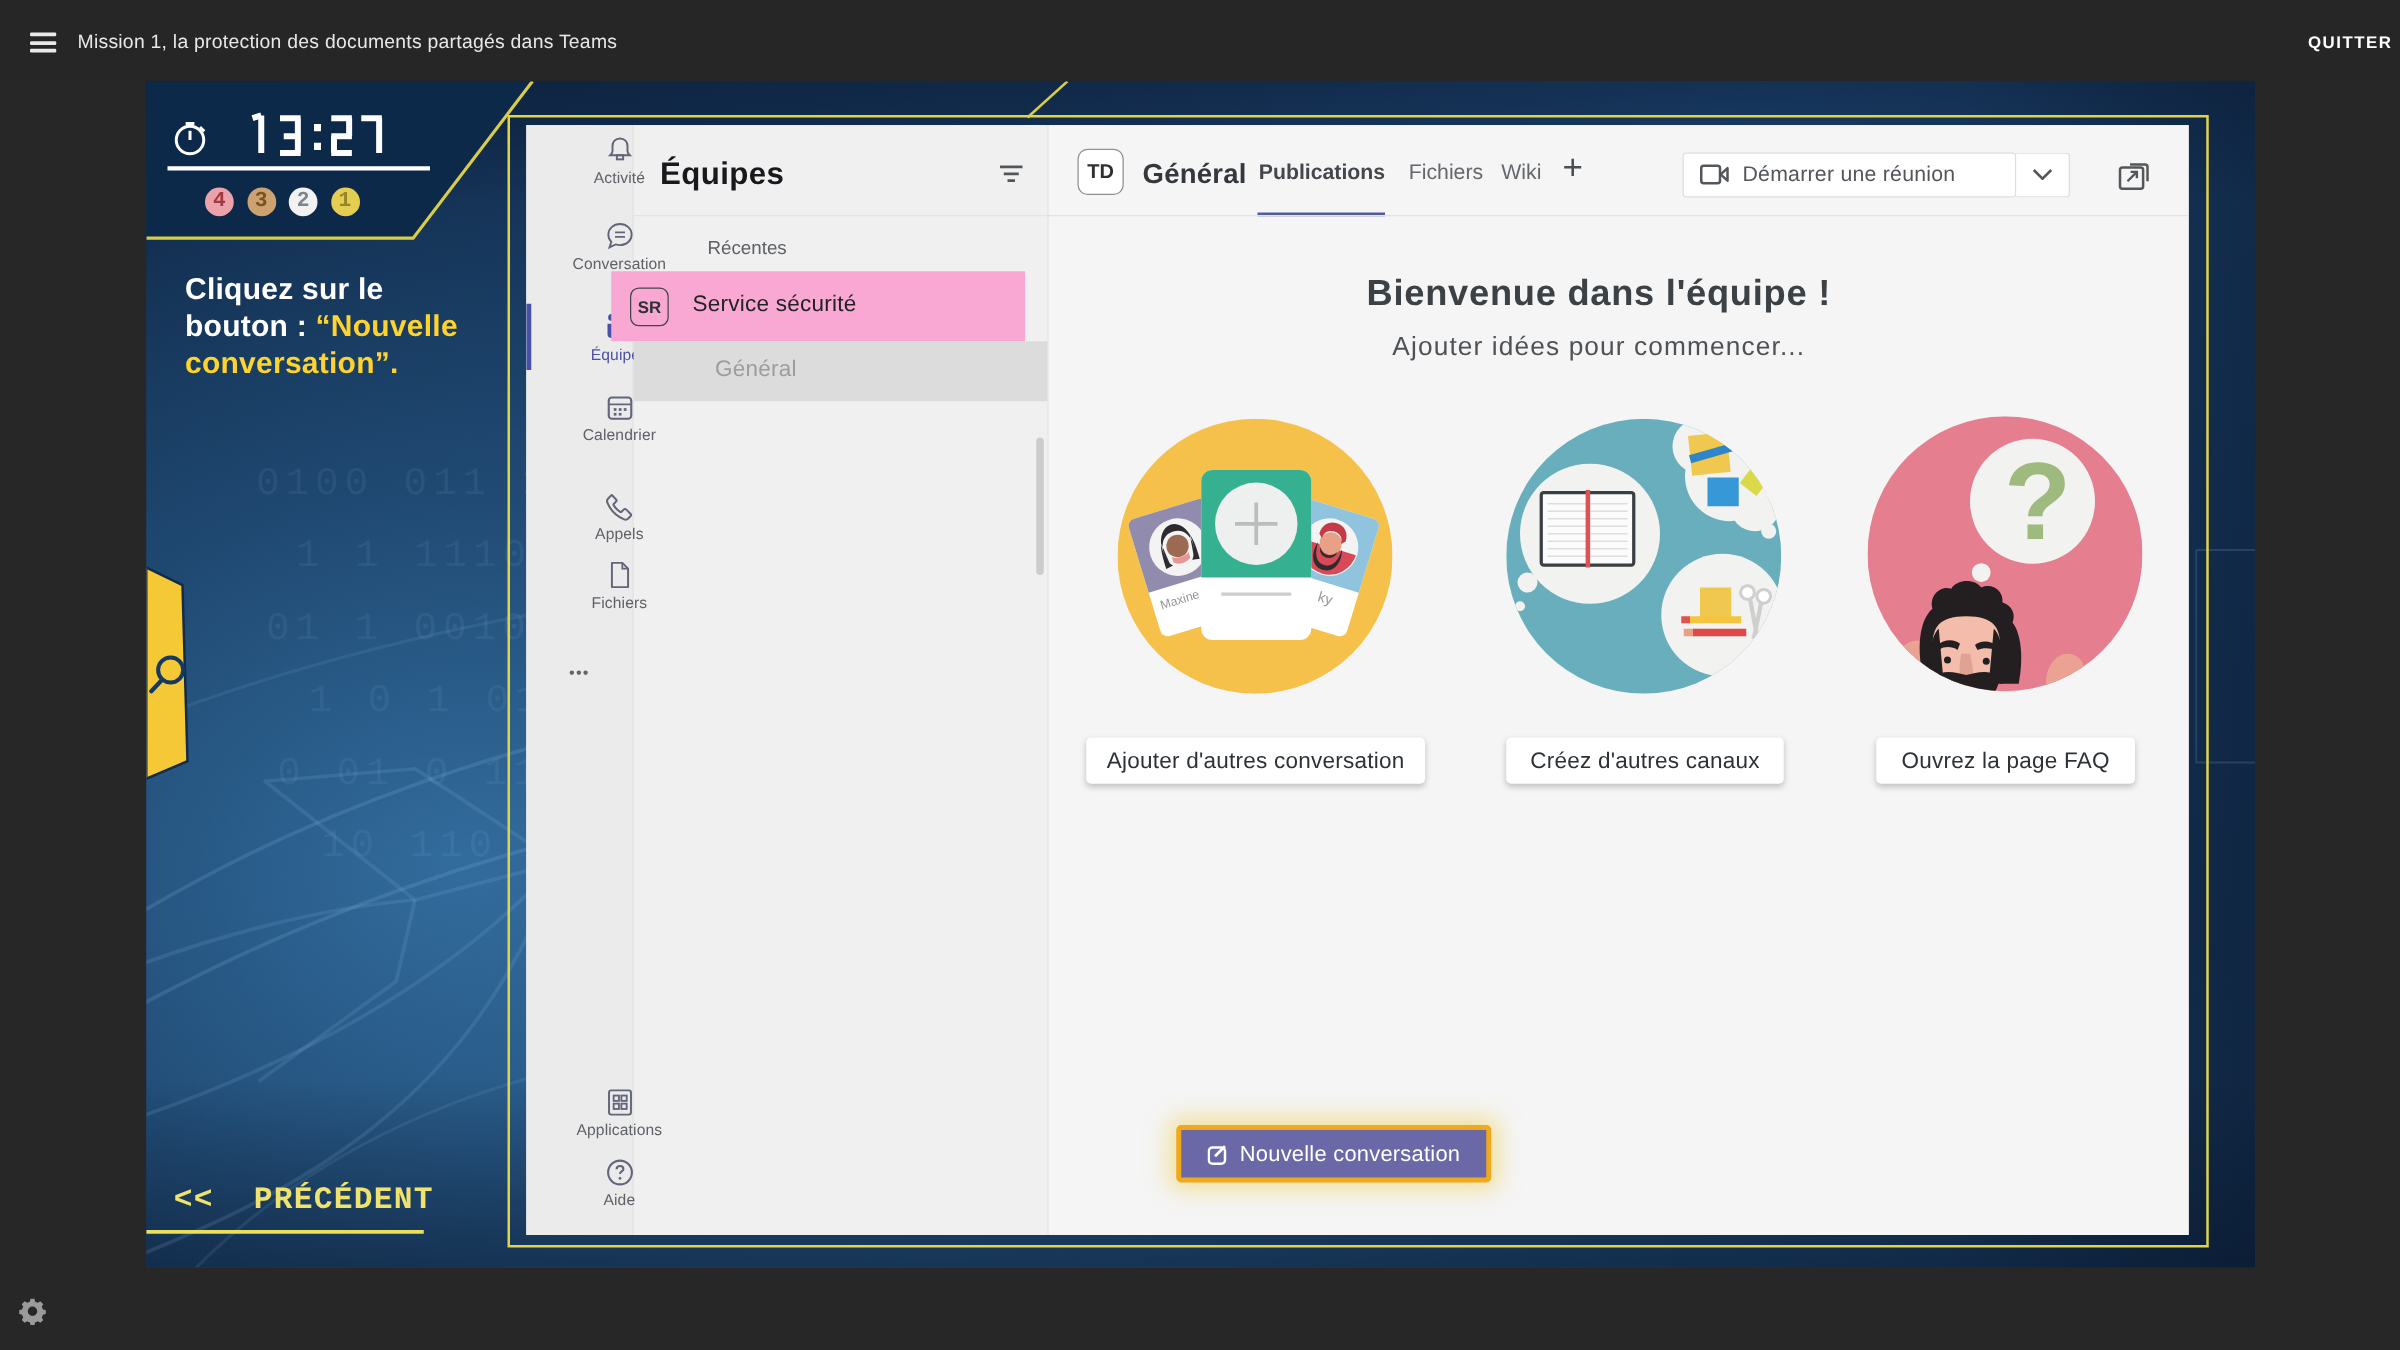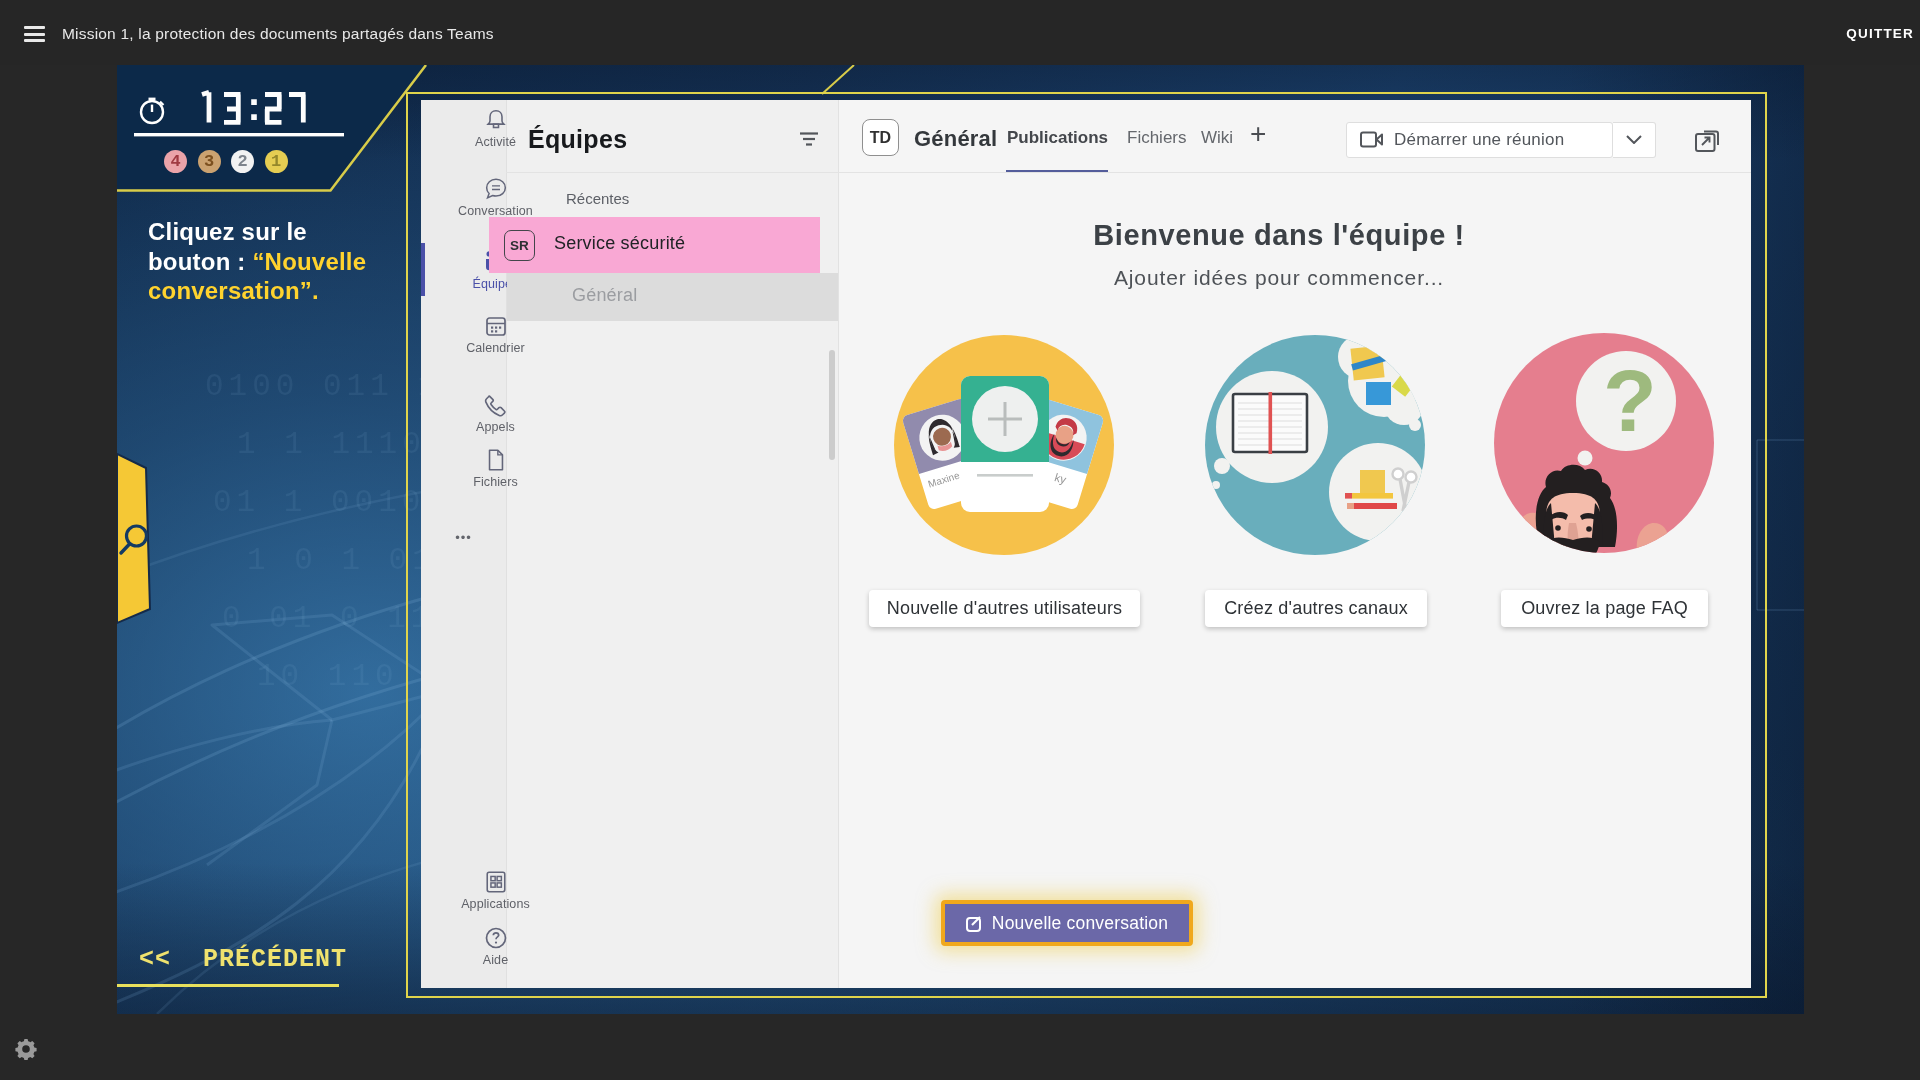--- a/index.html
+++ b/index.html
@@ -419,21 +419,21 @@
           <path d="M86,183 c4,-4 13,-4 18,1 l-2,3.5 c-3,-2.5 -10,-2.5 -14,-0.5 Z" fill="#231f20"></path>
           <circle cx="64" cy="195" r="2.8" fill="#231f20"></circle>
           <circle cx="95" cy="196" r="2.8" fill="#231f20"></circle>
           <path d="M75,190 l7,0 c2,9 3,16 2,18 l-10,0 c-1,-5 0,-12 1,-18 Z" fill="#dfa293"></path>
 
           <path d="M52,209 c9,-7 18,-4 27,-2 c9,-2 18,-5 27,2 c-3,16 -14,26 -27,26 c-13,0 -24,-10 -27,-26 Z" fill="#231f20"></path>
         </g>
       </g>
     </svg>
 
-    <div class="abs wbtn" style="left:448px;top:490px;width:271px;">Nouvelle d'autres utilisateurs</div>
+    <div class="abs wbtn" style="left:448px;top:490px;width:271px;">Ajouter d'autres conversation</div>
     <div class="abs wbtn" style="left:784px;top:490px;width:222px;">Créez d'autres canaux</div>
     <div class="abs wbtn" style="left:1080px;top:490px;width:207px;">Ouvrez la page FAQ</div>
 
     <div class="abs" id="newconv">
       <svg width="17" height="17" viewBox="0 0 17 17" style="margin-right:9px;">
           <rect x="1" y="3" width="13" height="13" rx="3" fill="none" stroke="#fff" stroke-width="2"></rect>
           <path d="M6,10 L14,2" stroke="#fff" stroke-width="2.2"></path>
         </svg>
       Nouvelle conversation
     </div>

